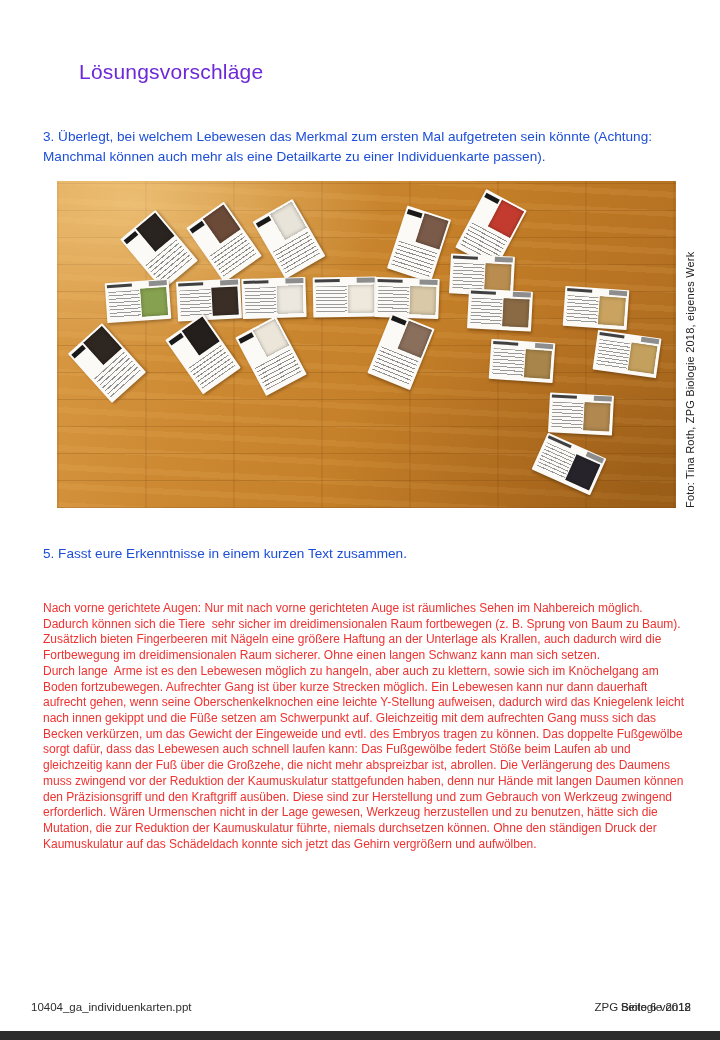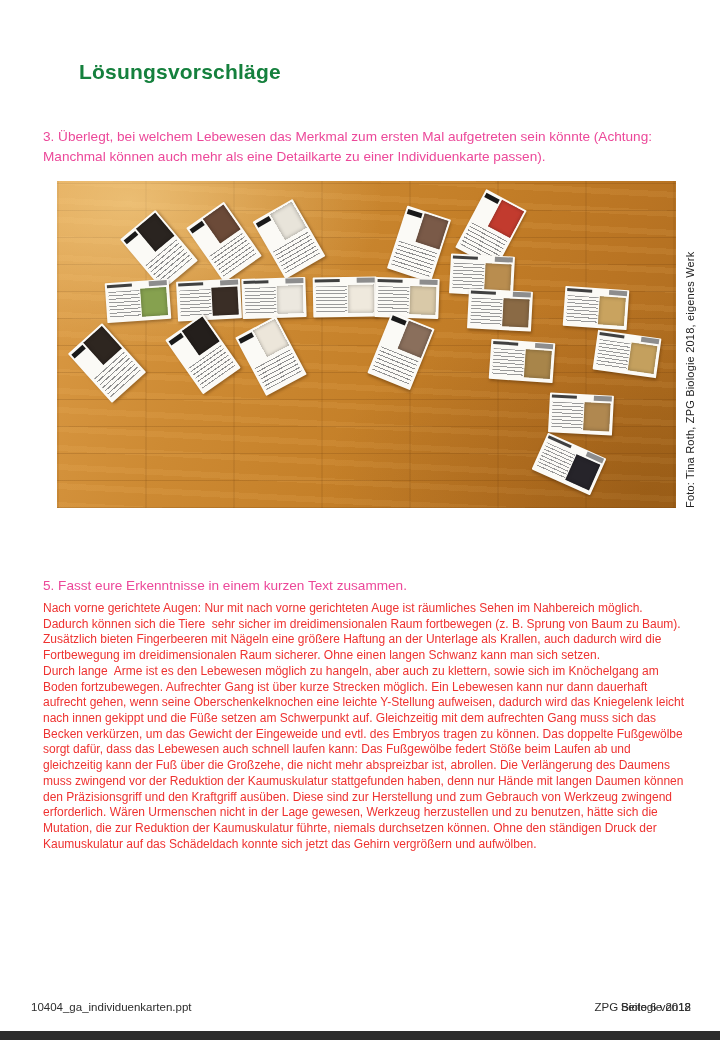--- a/index.html
+++ b/index.html
@@ -6,30 +6,30 @@
   .page{
     position:relative;
     width:720px;height:1040px;
     background:#ffffff;
     font-family:"Liberation Sans", sans-serif;
     color:#1a1a1a;
     overflow:hidden;
   }
   .page-title{
     position:absolute;left:79px;top:60px;margin:0;
-    font-size:21px;font-weight:bold;color:#15803d;
+    font-size:21px;font-weight:normal;color:#6d28d9;
     letter-spacing:0.2px;
   }
   .body-text{
     position:absolute;left:43px;width:642px;margin:0;
-    font-size:13.6px;line-height:1.48;color:#ec4899;
+    font-size:13.6px;line-height:1.48;color:#1d4ed8;
   }
   .inst3{top:127px;}
   .inst4{top:517px;}
-  .inst5{top:576px;}
+  .inst5{top:544px;}
   .solution-text{
     position:absolute;left:43px;top:601px;width:648px;margin:0;
     font-size:12px;line-height:1.31;
     white-space:pre-wrap;
   }
   
   .photo{
     position:absolute;left:57px;top:181px;width:619px;height:327px;
     overflow:hidden;
     background:

